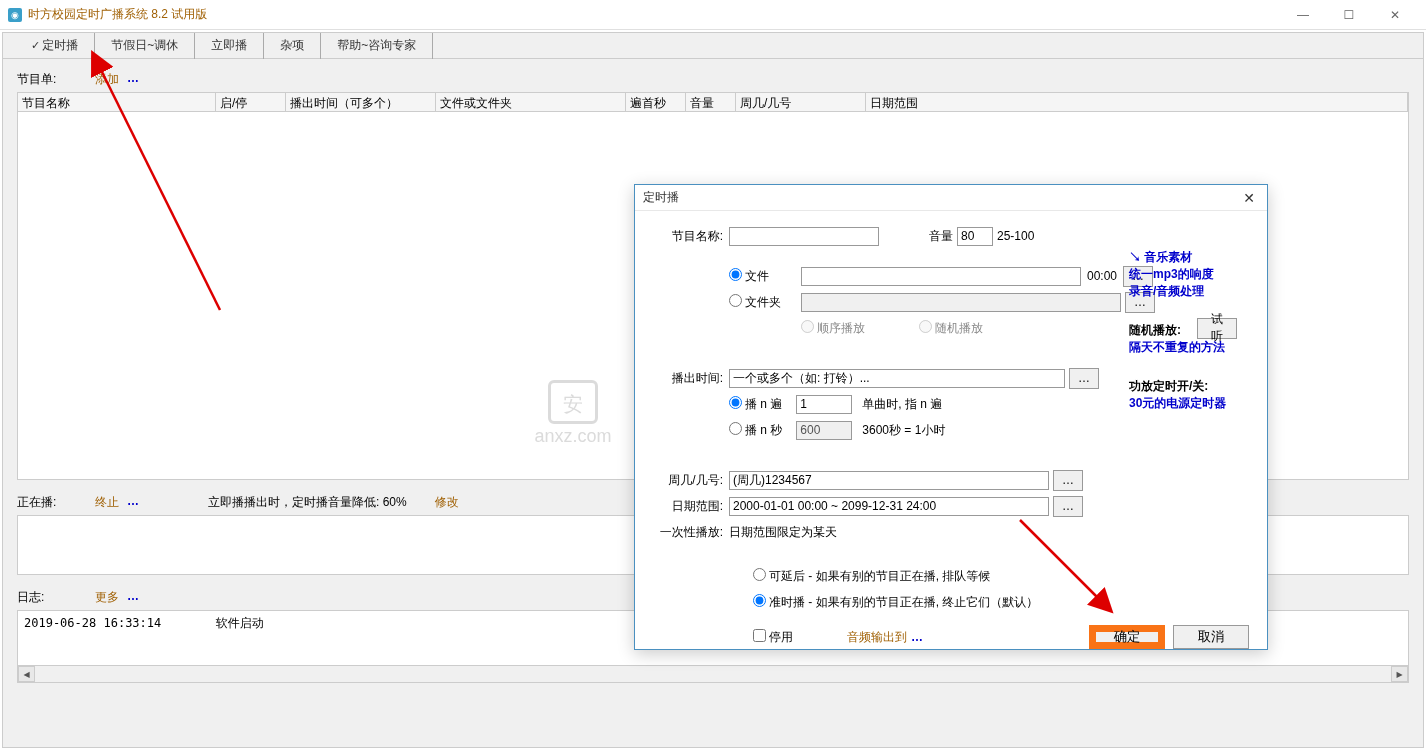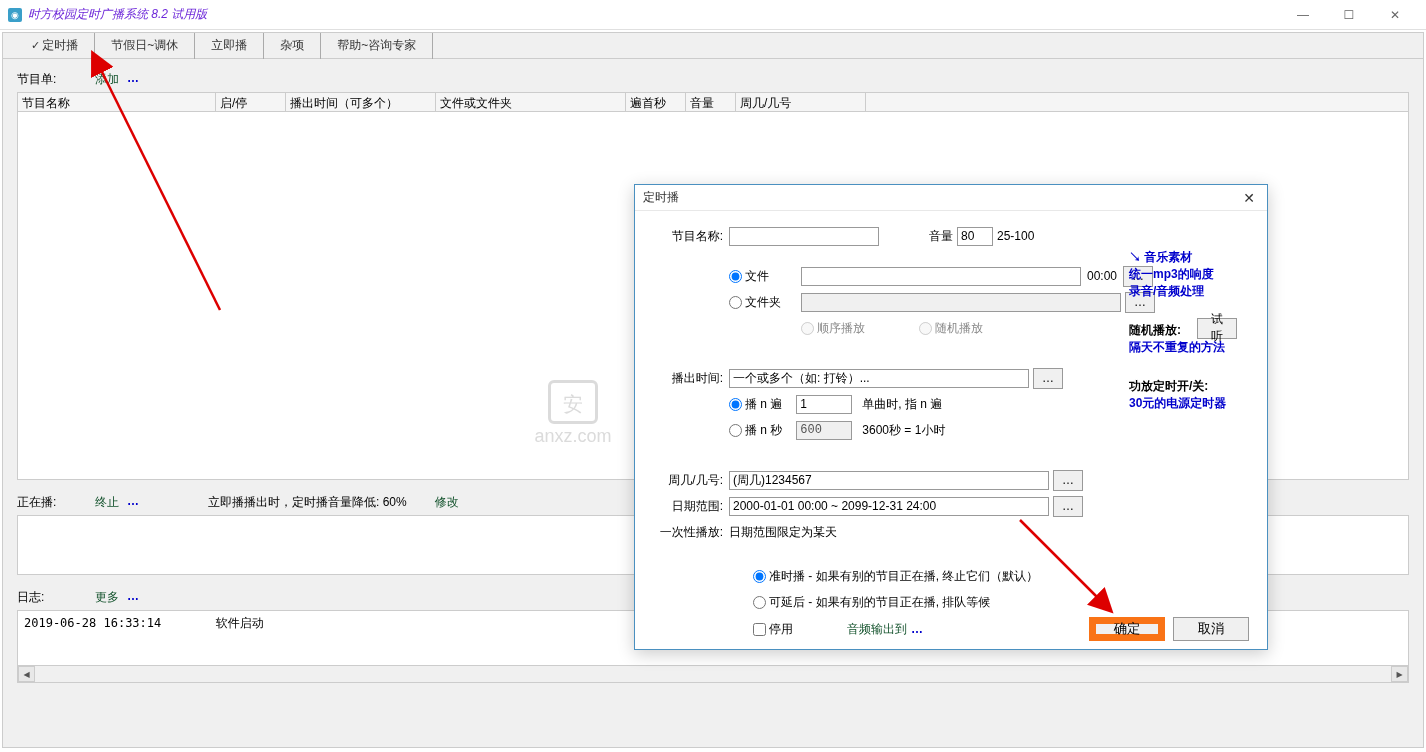--- a/index.html
+++ b/index.html
@@ -22,21 +22,21 @@
   padding: 0 8px;
 }
 .titlebar .icon {
   width: 14px; height: 14px;
   background: #3a9fc9;
   border-radius: 2px;
   margin-right: 6px;
   display: flex; align-items: center; justify-content: center;
   color: #fff; font-size: 9px;
 }
-.titlebar .title { color: #6d28d9; flex: 1; font-style: italic; }
+.titlebar .title { color: #a16207; flex: 1; }
 .win-controls { display: flex; gap: 0; }
 .win-controls div {
   width: 46px; height: 30px;
   display: flex; align-items: center; justify-content: center;
   color: #666; font-size: 12px;
 }
 .app-body { border: 1px solid #ccc; margin: 2px; height: 716px; position: relative; background: #f0f0f0; }
 .tabbar {
   height: 26px;
   background: #f0f0f0;
@@ -49,21 +49,21 @@
   padding: 0 16px;
   height: 26px;
   display: flex; align-items: center;
   border-right: 1px solid #aaa;
   color: #333;
 }
 .tab.active { font-weight: normal; }
 .tab:first-child::before { content: "✓ "; margin-right: 2px; font-size: 11px; }
 .content { padding: 12px 14px; background: #f0f0f0; height: calc(100% - 26px); display: flex; flex-direction: column; }
 .row { display: flex; align-items: flex-start; margin-bottom: 4px; gap: 8px; }
-.bluelink { color: #14532d; }
+.bluelink { color: #a16207; }
 .ellipsis { color: #0000cc; font-weight: bold; letter-spacing: 1px; }
 .grid-header {
   display: flex;
   background: #f5f5f5;
   border: 1px solid #ccc;
   height: 20px;
 }
 .grid-header .col {
   border-right: 1px solid #ccc;
   padding: 2px 4px;
@@ -114,44 +114,44 @@
 }
 .form-row { display: flex; align-items: center; margin: 4px 0; min-height: 22px; }
 .form-label { width: 70px; text-align: right; margin-right: 6px; }
 .text-input {
   border: 1px solid #999;
   height: 19px;
   padding: 0 3px;
   font-size: 12px;
   background: #fff;
 }
-.text-input.ro { background: #f0f0f0; font-family: Liberation Mono, monospace; }
+.text-input.ro { background: #f0f0f0; }
 .btn-small {
   border: 1px solid #999;
   background: #f0f0f0;
   height: 21px;
   padding: 0 8px;
   font-size: 12px;
   display: inline-flex; align-items: center; justify-content: center;
 }
-.radio-label { display: inline-flex; align-items: center; gap: 3px; margin-right: 14px; }
+.radio-label { display: inline-flex; align-items: flex-start; gap: 3px; margin-right: 14px; }
 .radio-label input { margin: 0; }
 .side-links {
   position: absolute;
   right: 18px;
   top: 38px;
   width: 120px;
   font-size: 12px;
 }
 .side-links .group { margin-bottom: 22px; font-weight: bold; }
 .side-links .lbl { color: #000; }
 .side-links .lnk { color: #0000cc; }
 .dlg-footer {
   position: absolute;
-  bottom: 8px; left: 18px; right: 18px;
+  bottom: 0; left: 18px; right: 18px;
   display: flex; align-items: center;
 }
 .dlg-btn {
   border: 1px solid #999;
   background: #f0f0f0;
   width: 76px; height: 24px;
   display: inline-flex; align-items: center; justify-content: center;
   margin-left: 8px;
 }
 .dlg-btn.primary { border: 7px solid #f97316; }
@@ -216,20 +216,21 @@
     </div>
 
     <div class="grid-header">
       <div class="col" style="width:198px">节目名称</div>
       <div class="col" style="width:70px">启/停</div>
       <div class="col" style="width:150px">播出时间（可多个）</div>
       <div class="col" style="width:190px">文件或文件夹</div>
       <div class="col" style="width:60px">遍首秒</div>
       <div class="col" style="width:50px">音量</div>
       <div class="col" style="width:130px">周几/几号</div>
+      <div class="col" style="flex:1">日期范围</div>
     </div>
     <div class="grid-body" style="height:368px"></div>
 
     <div class="row" style="margin-top:14px">
       <span class="section-label">正在播:</span>
       <span class="bluelink">终止</span>
       <span class="ellipsis">…</span>
       <span style="margin-left:60px">立即播播出时，定时播音量降低: 60%</span>
       <span class="bluelink" style="margin-left:20px">修改</span>
     </div>
@@ -312,21 +313,21 @@
           <span>随机播放</span>
       </label>
       <span style="flex:1"></span>
       <button class="btn-small" style="width:40px;margin-right:12px">试听</button>
     </div>
 
     <div style="height:20px"></div>
 
     <div class="form-row">
       <span class="form-label">播出时间:</span>
-      <input class="text-input" style="width: 300px;" value="一个或多个（如: 打铃）...">
+      <input class="text-input" style="width: 336px;" value="一个或多个（如: 打铃）...">
       <span style="width:4px"></span>
       <button class="btn-small" style="width:30px">…</button>
     </div>
     <div class="form-row">
       <span class="form-label"></span>
       <label class="radio-label">
         <input type="radio" name="pm" checked="" style="">
           <span>播 n 遍</span>
       </label>
       <input class="text-input" style="width: 56px;" value="1">
@@ -359,29 +360,29 @@
     <div class="form-row">
       <span class="form-label">一次性播放:</span>
       <span>日期范围限定为某天</span>
     </div>
 
     <div style="height:14px"></div>
 
     <div class="form-row">
       <span style="width:100px"></span>
       <label class="radio-label">
+        <input type="radio" name="tm" style="">
+          <span>可延后 - 如果有别的节目正在播, 排队等候</span>
+      </label>
+    </div>
+    <div class="form-row">
+      <span style="width:100px"></span>
+      <label class="radio-label">
         <input type="radio" name="tm" checked="" style="">
           <span>准时播 - 如果有别的节目正在播, 终止它们（默认）</span>
-      </label>
-    </div>
-    <div class="form-row">
-      <span style="width:100px"></span>
-      <label class="radio-label">
-        <input type="radio" name="tm" style="">
-          <span>可延后 - 如果有别的节目正在播, 排队等候</span>
       </label>
     </div>
 
     <div class="side-links">
       <div class="group">
         <div class="lnk">↘ 音乐素材</div>
         <div class="lnk">统一mp3的响度</div>
         <div class="lnk">录音/音频处理</div>
       </div>
       <div class="group">

